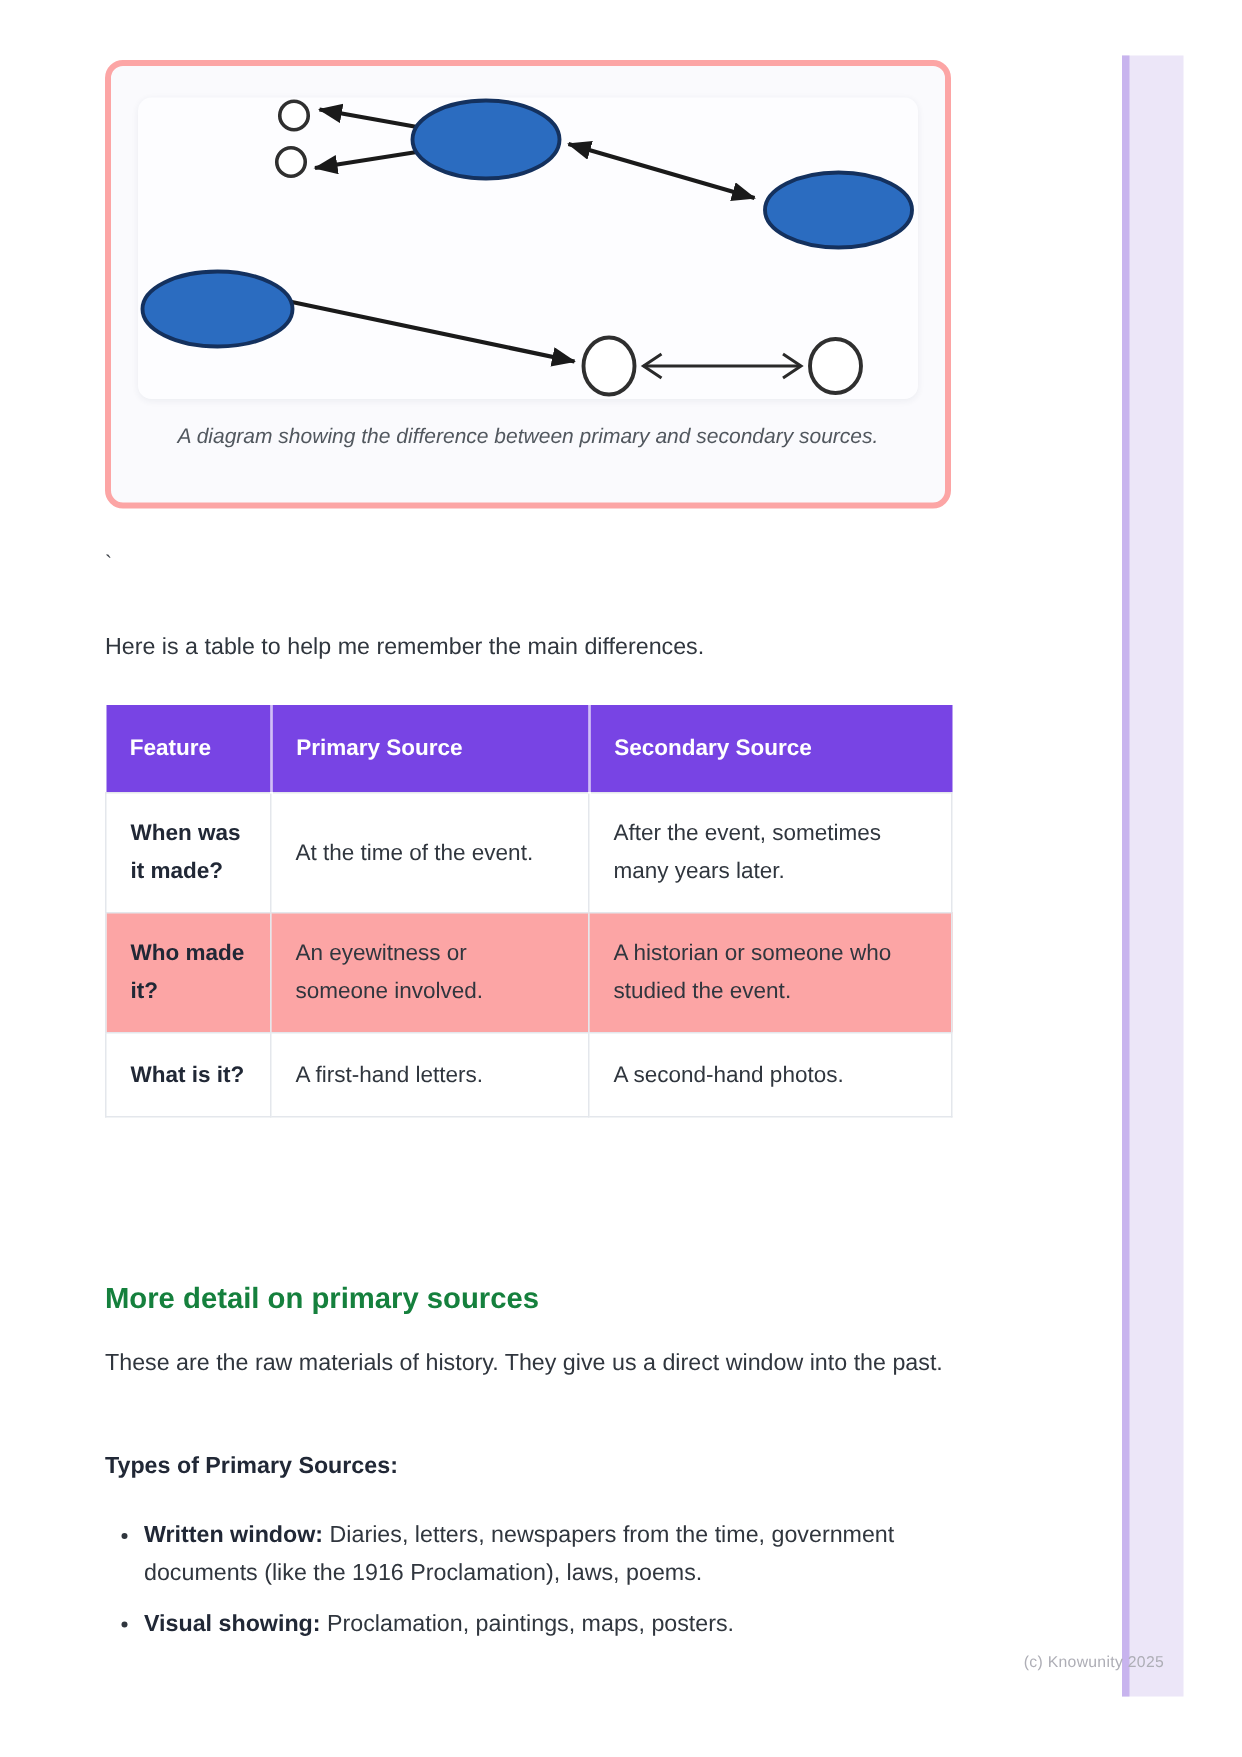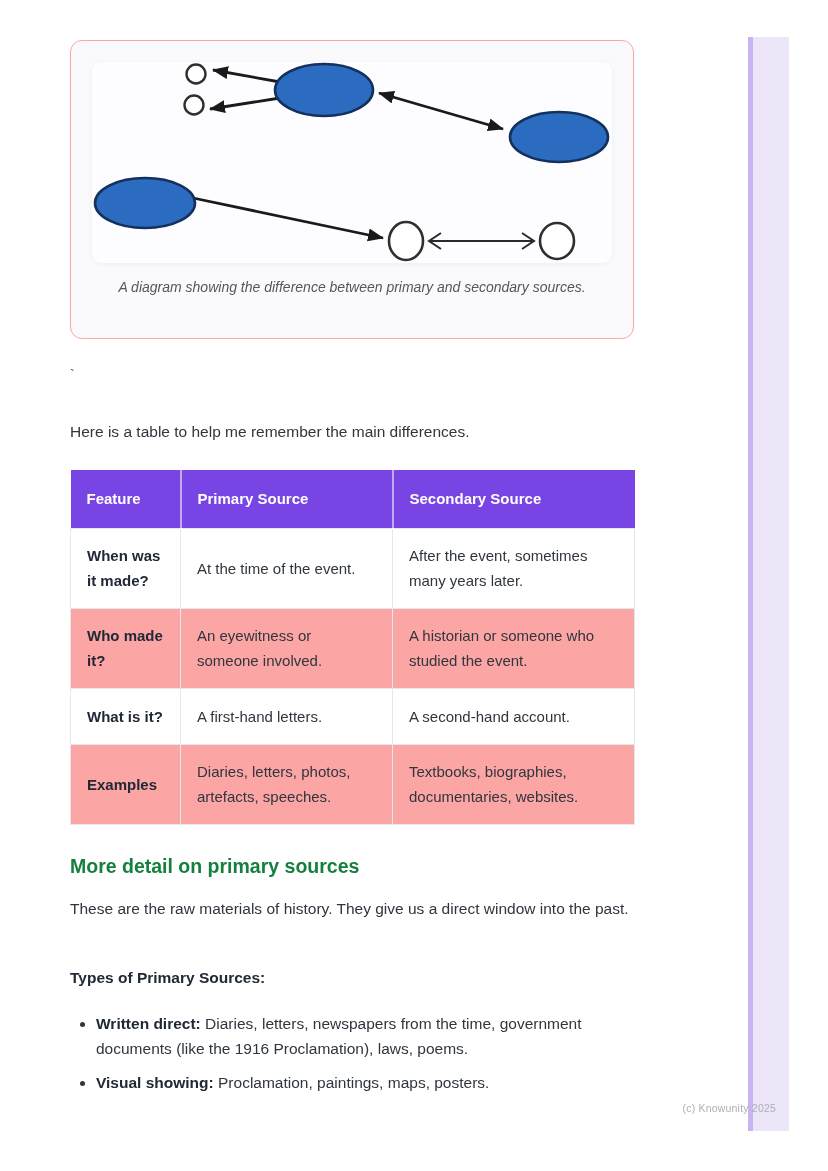--- a/index.html
+++ b/index.html
@@ -30,21 +30,21 @@
     z-index: 3;
     letter-spacing: 0.2px;
   }
 
   
   .figure-card {
     position: absolute;
     left: 70px; top: 40px;
     width: 564px; height: 299px;
     background: #fafafd;
-    border: 1px solid #fca5a5;
+    border: 4px solid #fca5a5;
     border-radius: 12px;
   }
   .figure-panel {
     margin: 21px auto 0 auto;
     width: 520px; height: 201px;
     background: #fdfdff;
     border-radius: 9px;
     box-shadow: 0 1px 5px rgba(40,50,80,0.07);
   }
   .figure-caption {
@@ -200,34 +200,29 @@
       <td>After the event, sometimes many years later.</td>
     </tr>
     <tr class="row-h80 shaded">
       <td class="feature-cell">Who made it?</td>
       <td>An eyewitness or someone involved.</td>
       <td>A historian or someone who studied the event.</td>
     </tr>
     <tr class="row-h56">
       <td class="feature-cell">What is it?</td>
       <td>A first-hand letters.</td>
-      <td>A second-hand account.</td>
-    </tr>
-    <tr class="row-h80 shaded">
-      <td class="feature-cell">Examples</td>
-      <td>Diaries, letters, photos, artefacts, speeches.</td>
-      <td>Textbooks, biographies, documentaries, websites.</td>
+      <td>A second-hand photos.</td>
     </tr>
   </tbody>
 </table>
 
 <h2 class="section-heading">More detail on primary sources</h2>
 <p class="section-paragraph">These are the raw materials of history. They give us a direct window into the past.</p>
 <p class="list-title">Types of Primary Sources:</p>
 
 <ul class="source-list">
   <li>
-    <strong>Written direct:</strong><span> Diaries, letters, newspapers from the time, government documents (like the 1916 Proclamation), laws, poems.</span>
+    <strong>Written window:</strong><span> Diaries, letters, newspapers from the time, government documents (like the 1916 Proclamation), laws, poems.</span>
   </li>
   <li>
     <strong>Visual showing:</strong><span> Proclamation, paintings, maps, posters.</span>
   </li>
 </ul>
 
 </body></html>

